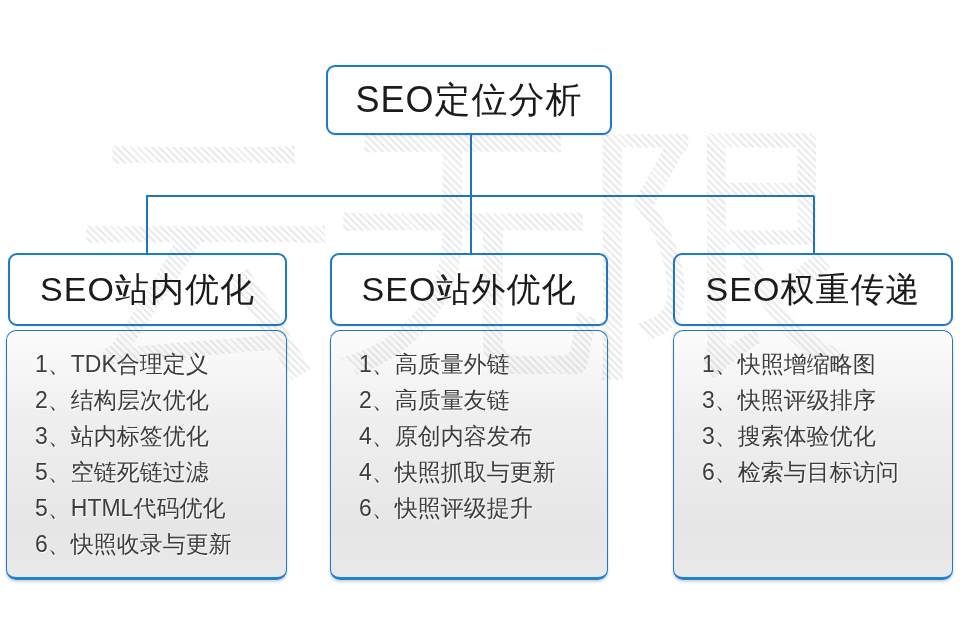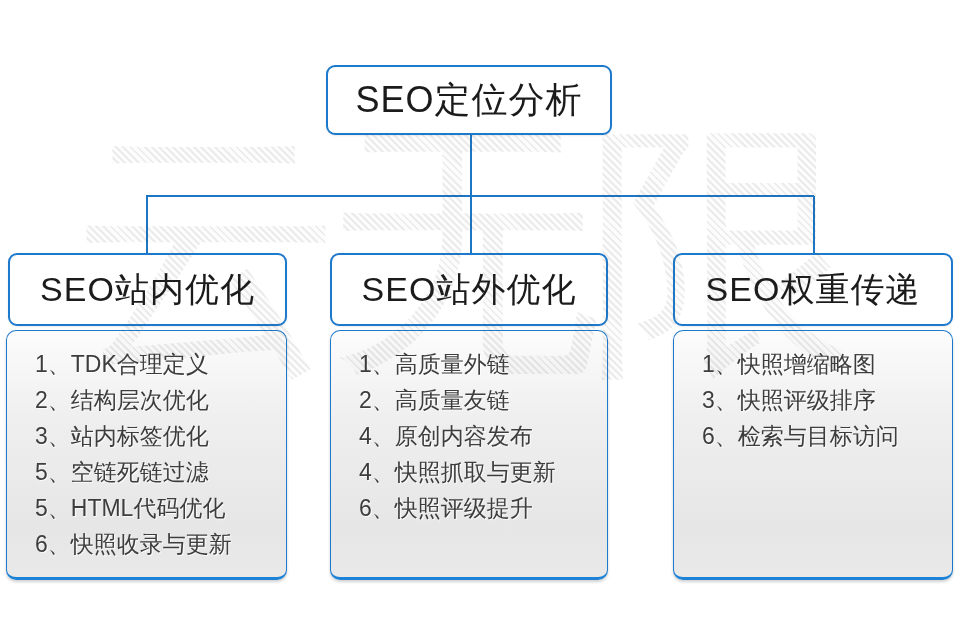--- a/index.html
+++ b/index.html
@@ -112,18 +112,19 @@
 </div>
 
 <div id="col2">
   <div class="node heading">
     <span>SEO权重传递</span>
   </div>
   <div class="panel">
     <ul>
       <li>1、快照增缩略图</li>
       <li>3、快照评级排序</li>
+      <li>3、搜索体验优化</li>
       <li>6、检索与目标访问</li>
     </ul>
   </div>
 </div>
 
 <div class="watermark">云无限</div>
 
 </body></html>

